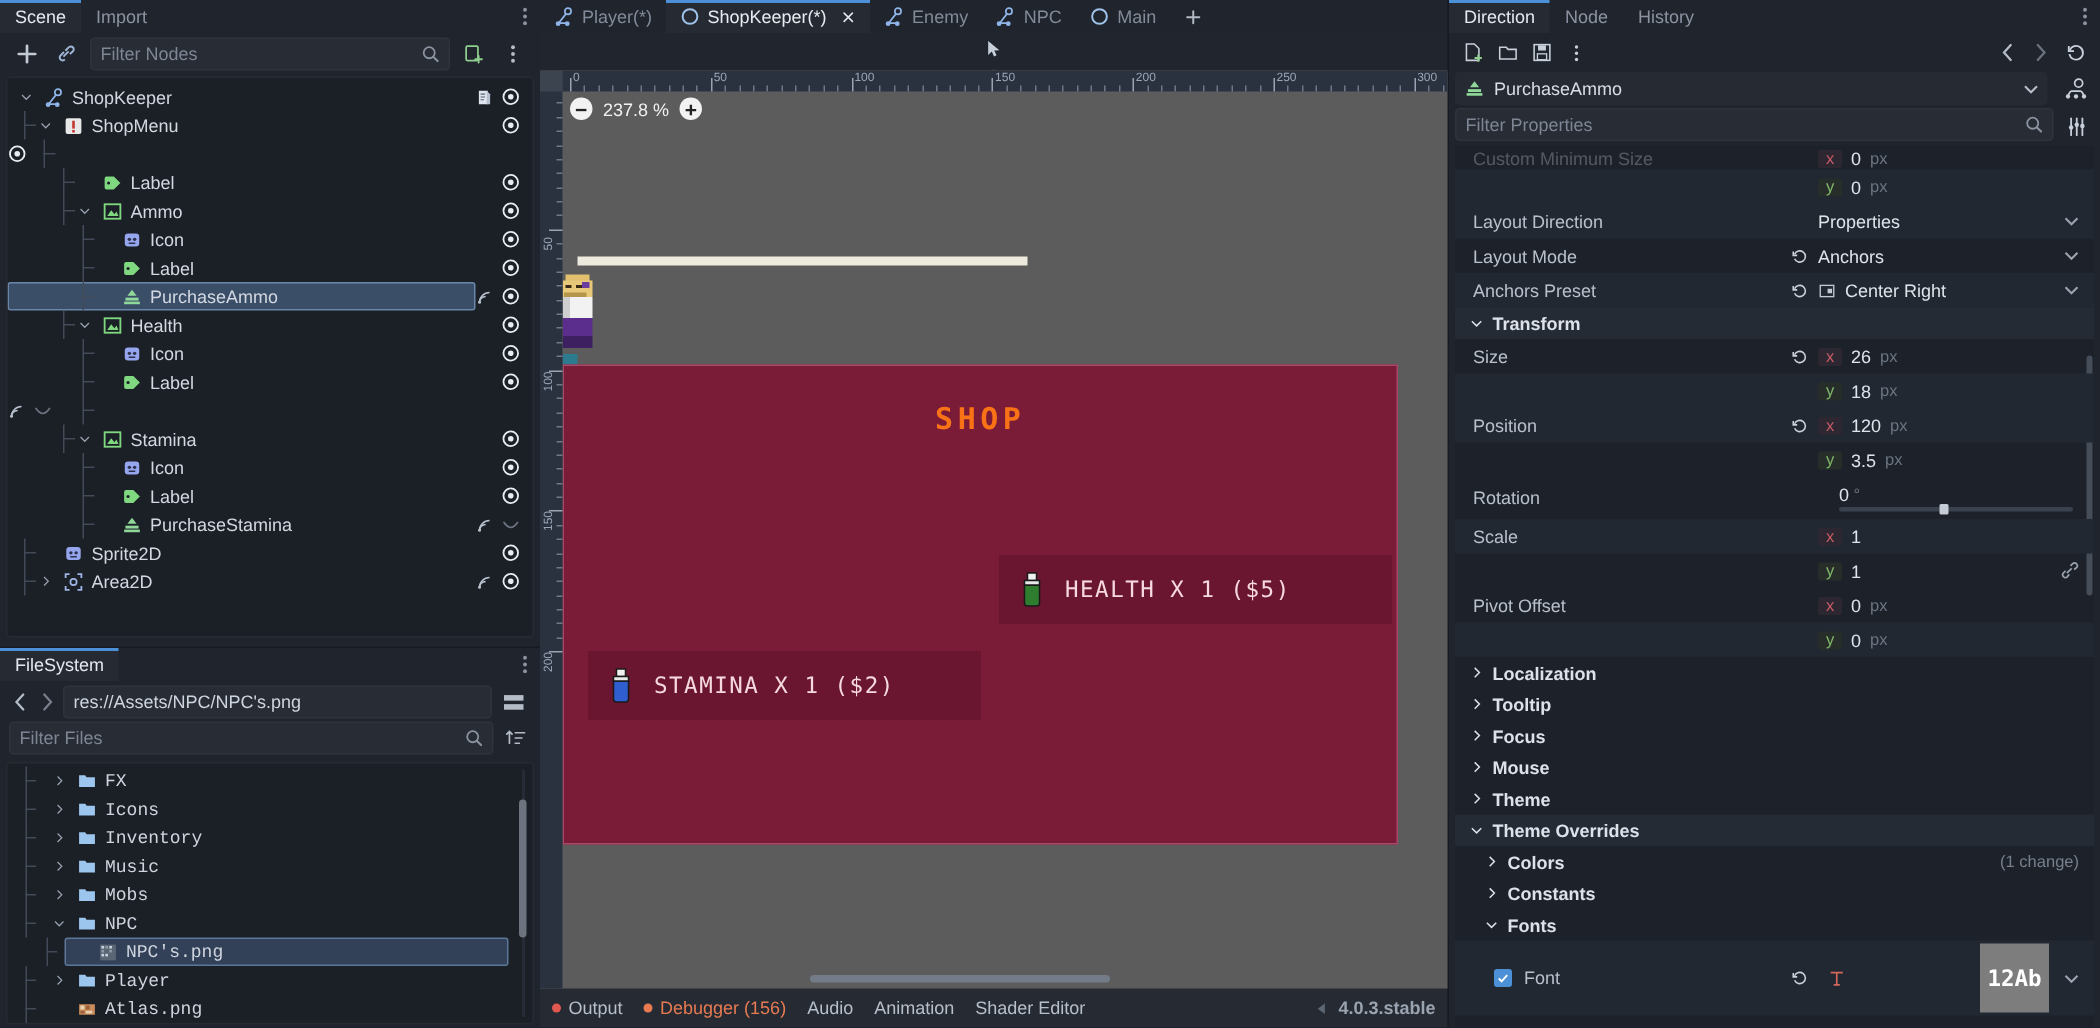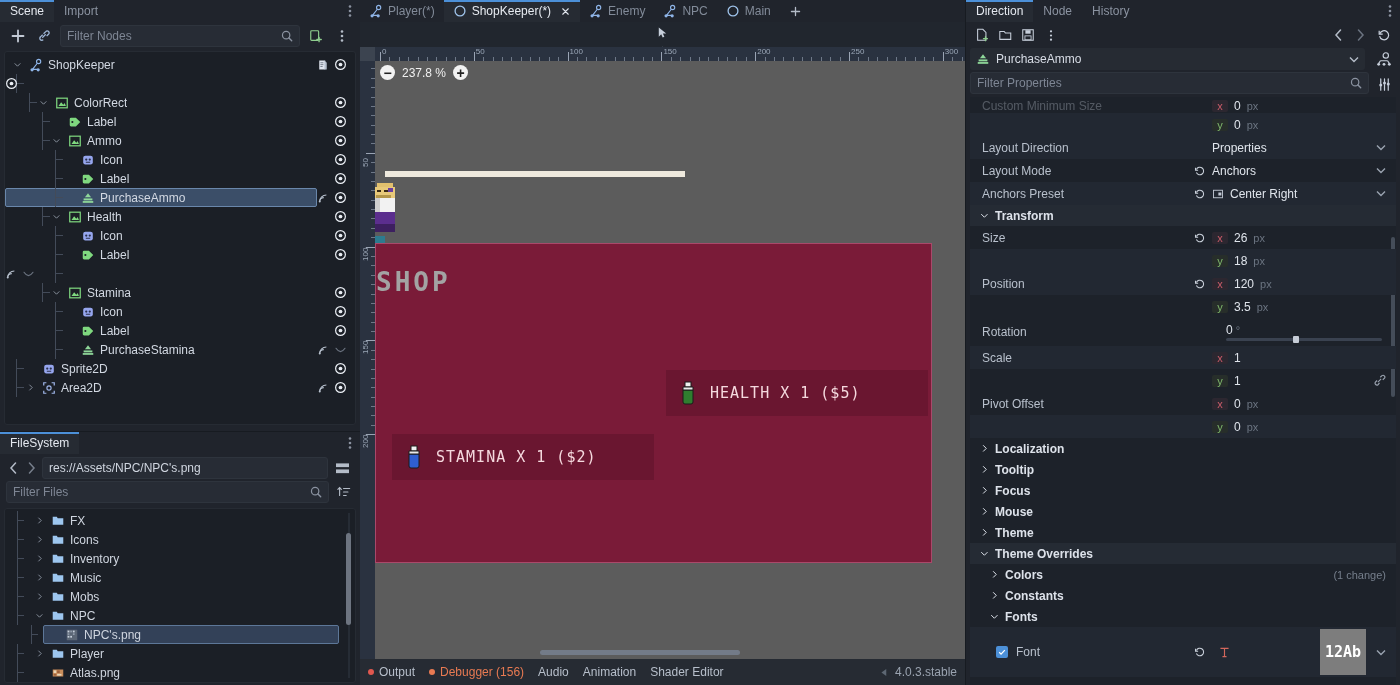--- a/index.html
+++ b/index.html
@@ -64,21 +64,21 @@
   .node-label { white-space: nowrap; overflow: hidden; text-overflow: ellipsis; }
   .node-right { display: flex; align-items: center; gap: 5px; position: relative; z-index: 2; padding-right: 8px; }
   .tw { width: 13px; display: flex; align-items: center; justify-content: center; flex: none; color: #7f8797; }
   .guides { position: absolute; left: 0; top: 0; bottom: 0; pointer-events: none; }
 
   #fs-panel { flex: 1; display: flex; flex-direction: column; background: #20242c; border-top: 1px solid #171b21; }
   #fs-tree {
     flex: 1; margin: 2px 4px 2px 4px; background: #1b1f26;
     border: 1px solid #262b33; border-radius: 3px; overflow: hidden; position: relative; padding-top: 2px;
   }
-  .fs-row { display: flex; align-items: center; height: 19px; gap: 5px; font-size: 12px; color: #cfd5df; position: relative; cursor: pointer; }
+  .fs-row { display: flex; align-items: center; height: 19px; gap: 5px; font-size: 12px; color: #cfd5df; position: relative; cursor: pointer; font-family: Liberation Mono, monospace; }
   .fs-row.selected .fs-hl {
     position: absolute; left: 38px; right: 16px; top: 0; bottom: 0;
     background: #334158; border: 1px solid #5d7798; border-radius: 2px;
   }
   .fs-inner { display: flex; align-items: center; gap: 5px; position: relative; z-index: 2; }
   .fs-scroll {
     position: absolute; right: 4px; top: 24px; width: 5px; height: 92px;
     background: #6d7480; border-radius: 3px;
   }
   .fs-track { position: absolute; right: 5px; top: 4px; bottom: 4px; width: 2px; background: #262c35; }
@@ -105,23 +105,23 @@
   #zoom-ctl { position: absolute; left: 20px; top: 18px; display: flex; align-items: center; gap: 7px; z-index: 8; }
   .zbtn { width: 15px; height: 15px; border-radius: 50%; background: #f2f2f2; color: #222; display:flex; align-items:center; justify-content:center; font-size: 14px; font-weight: bold; line-height: 1; cursor: pointer; }
   #zoom-val { color: #f0f0f0; font-size: 12px; }
 
   #game-canvas { position: absolute; left: 15px; top: 14px; right: 0; bottom: 0; overflow: hidden; }
   #shop-panel {
     position: absolute; left: 0px; top: 182px; width: 557px; height: 320px;
     background: #7a1b38; border: 1px solid #a9496a;
   }
   #shop-title {
-    position: absolute; top: 23px; left: 0; right: 0; text-align: left;
-    font-family: "DejaVu Sans Mono", monospace; font-size: 26px; letter-spacing: 3px;
-    color: #a3a3a3; font-weight: bold;
+    position: absolute; top: 23px; left: 0; right: 0; text-align: center;
+    font-family: "DejaVu Sans Mono", monospace; font-size: 20px; letter-spacing: 3px;
+    color: #f97316; font-weight: bold;
   }
   .shop-item {
     position: absolute; height: 46px; background: #6a1630;
     display: flex; align-items: center; padding: 0 12px; gap: 12px;
   }
   .item-txt { font-family: "DejaVu Sans Mono", monospace; font-size: 15px; color: #f5d9de; letter-spacing: 1px; }
   .buy-btn {
     margin-left: auto; font-family: "DejaVu Sans Mono", monospace; font-size: 14px;
     color: #a04b60; background: #4e0f22; padding: 6px 9px; cursor: pointer;
   }
@@ -262,47 +262,48 @@
                   <circle cx="8" cy="8" r="2.3" fill="#e9edf3"></circle>
                 </svg>
               </span>
             </div>
           </div>
           <div class="node-row">
             <div class="guides">
               <div style="position:absolute;left:11px;top:0;bottom:0;width:1px;background:#434b59;"></div>
               <div style="position:absolute;left:11px;top:9px;width:8px;height:1px;background:#434b59;"></div>
             </div>
+            <div class="node-main" style="padding-left:19px">
+              <span class="tw">
+                <svg width="9" height="9" viewBox="0 0 16 16">
+                  <path d="M3 6 8 11 13 6" stroke="#99a2b0" stroke-width="1.5" fill="none"></path>
+                </svg>
+              </span>
+              <span>
+                <svg width="14" height="14" viewBox="0 0 16 16">
+                  <rect x="2" y="2" width="12" height="12" rx="1.5" fill="#e8e8e8"></rect>
+                  <rect x="7" y="4" width="2" height="6" fill="#c43a33"></rect>
+                  <rect x="7" y="11" width="2" height="2" fill="#c43a33"></rect>
+                </svg>
+              </span>
+              <span class="node-label">ShopMenu</span>
+            </div>
             <div class="node-right">
               <span>
                 <svg width="13" height="13" viewBox="0 0 16 16">
                   <circle cx="8" cy="8" r="6" fill="none" stroke="#e9edf3" stroke-width="1.5"></circle>
                   <circle cx="8" cy="8" r="2.3" fill="#e9edf3"></circle>
                 </svg>
               </span>
             </div>
           </div>
           <div class="node-row">
             <div class="guides">
               <div style="position:absolute;left:24px;top:0;bottom:0;width:1px;background:#434b59;"></div>
               <div style="position:absolute;left:24px;top:9px;width:8px;height:1px;background:#434b59;"></div>
-            </div>
-            <div class="node-main" style="padding-left:32px">
-              <span class="tw">
-                <svg width="9" height="9" viewBox="0 0 16 16">
-                  <path d="M3 6 8 11 13 6" stroke="#99a2b0" stroke-width="1.5" fill="none"></path>
-                </svg>
-              </span>
-              <span>
-                <svg width="14" height="14" viewBox="0 0 16 16">
-                  <rect x="2" y="2.5" width="12" height="11" fill="none" stroke="#7fd87f" stroke-width="1.4"></rect>
-                  <path d="M4 11.5 7 7l2.5 3 1.5-2 1.5 3.5z" fill="#7fd87f"></path>
-                </svg>
-              </span>
-              <span class="node-label">ColorRect</span>
             </div>
             <div class="node-right">
               <span>
                 <svg width="13" height="13" viewBox="0 0 16 16">
                   <circle cx="8" cy="8" r="6" fill="none" stroke="#e9edf3" stroke-width="1.5"></circle>
                   <circle cx="8" cy="8" r="2.3" fill="#e9edf3"></circle>
                 </svg>
               </span>
             </div>
           </div>
@@ -1329,21 +1330,21 @@
         </div>
         <div class="bb-item">
           <span>Audio</span>
         </div>
         <div class="bb-item">
           <span>Animation</span>
         </div>
         <div class="bb-item">
           <span>Shader Editor</span>
         </div>
-        <div id="ve" style="margin-left: auto; display: flex; align-items: center; gap: 6px; color: rgb(154, 163, 176);">
+        <div id="ve" style="margin-left: auto; display: flex; align-items: center; gap: 6px; color: rgb(154, 163, 176); font-weight: bold;">
           <svg width="11" height="11" viewBox="0 0 16 16">
             <path d="M12 3 5 8l7 5z" fill="#5d6773"></path>
           </svg>
           <span>4.0.3.stable</span>
         </div>
       </div>
   </div>
 
   <div id="right">
     <div class="tabbar">

